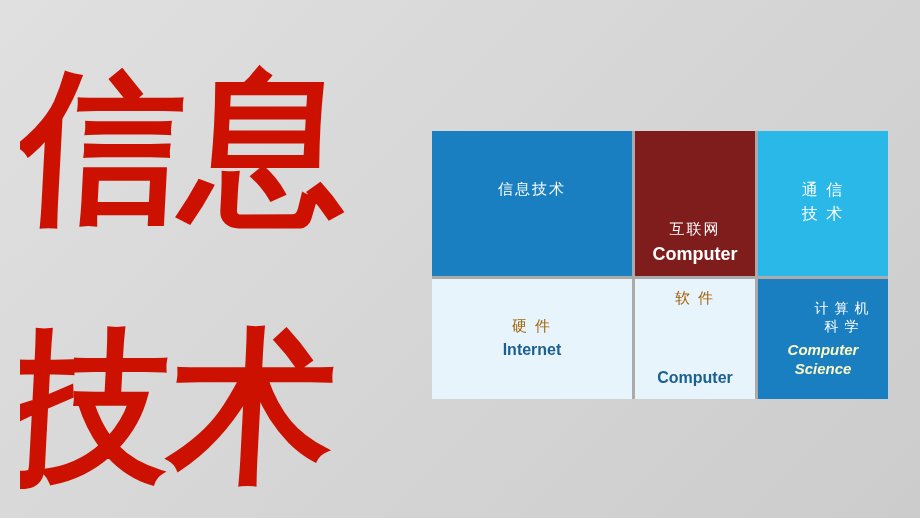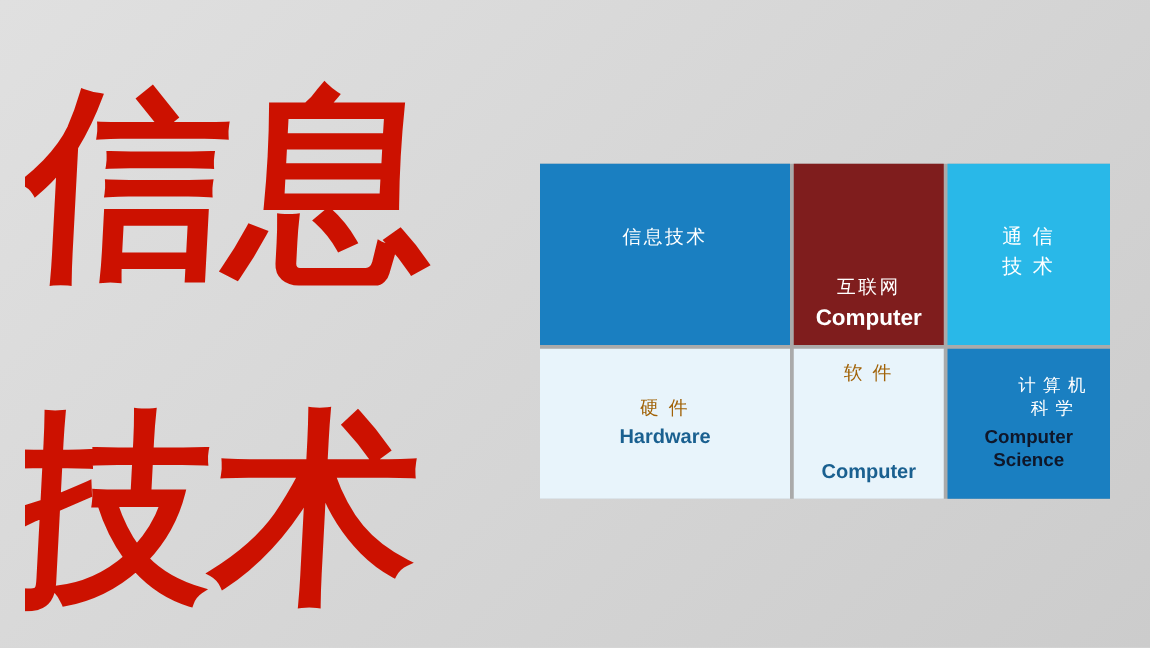--- a/index.html
+++ b/index.html
@@ -126,22 +126,23 @@
       color: #1a6090;
       font-size: 16px;
     }
 
     .cell-cs .cell-cn {
       color: #ffffff;
       margin-left: 38px;
     }
 
     .cell-cs .cell-en {
-      color: #0f172a;
+      color: #fef9c3;
       font-size: 15px;
+      font-style: italic;
     }
   </style>
 </head>
 <body>
 
 <div class="left-section">
   <svg viewBox="0 0 340 460" width="340" height="460">
 
     <text x="5" y="175" font-family="KaiTi, STKaiti, SimKai, cursive, serif" font-size="165" fill="#cc1100" font-weight="bold" transform="skewX(-3)">信</text>
 
@@ -167,21 +168,21 @@
       <div class="cell-cn">互联网</div>
       <div class="cell-en">Computer</div>
     </div>
 
     <div class="cell cell-telecom">
       <div class="cell-cn" style="color:#fff; font-size:16px; line-height:1.5;">通 信<br>技 术</div>
     </div>
 
     <div class="cell cell-hardware">
       <div class="cell-cn">硬  件</div>
-      <div class="cell-en">Hardware</div>
+      <div class="cell-en">Internet</div>
     </div>
 
     <div class="cell cell-software">
       <div class="cell-cn">软  件</div>
       <div class="cell-en">Computer</div>
     </div>
 
     <div class="cell cell-cs">
       <div class="cell-cn" style="font-size:14px; letter-spacing:1px;">计 算 机 科 学</div>
       <div class="cell-en">Computer Science</div>

